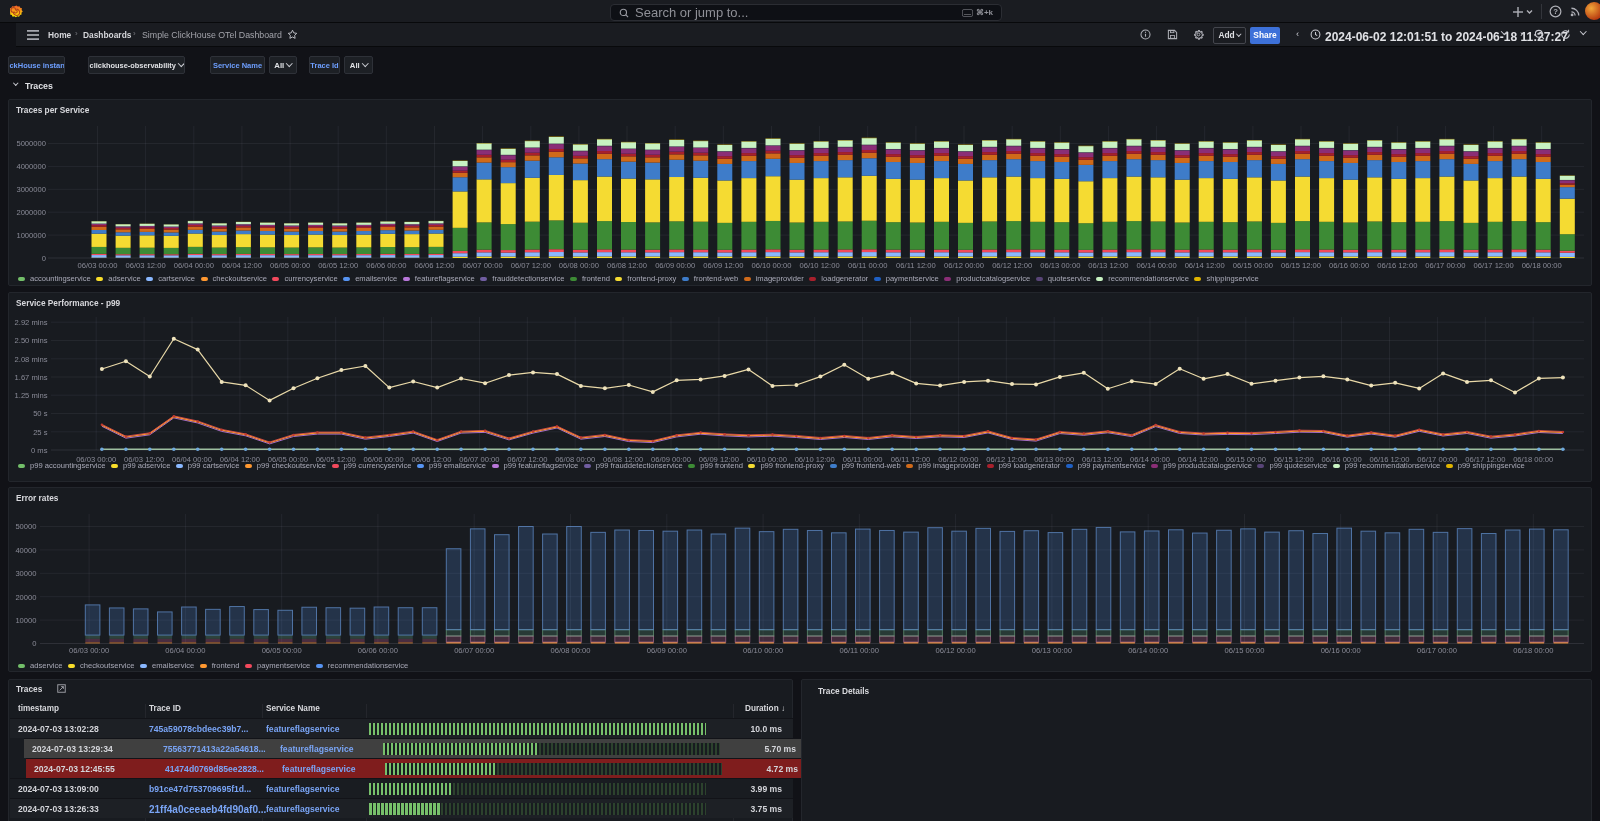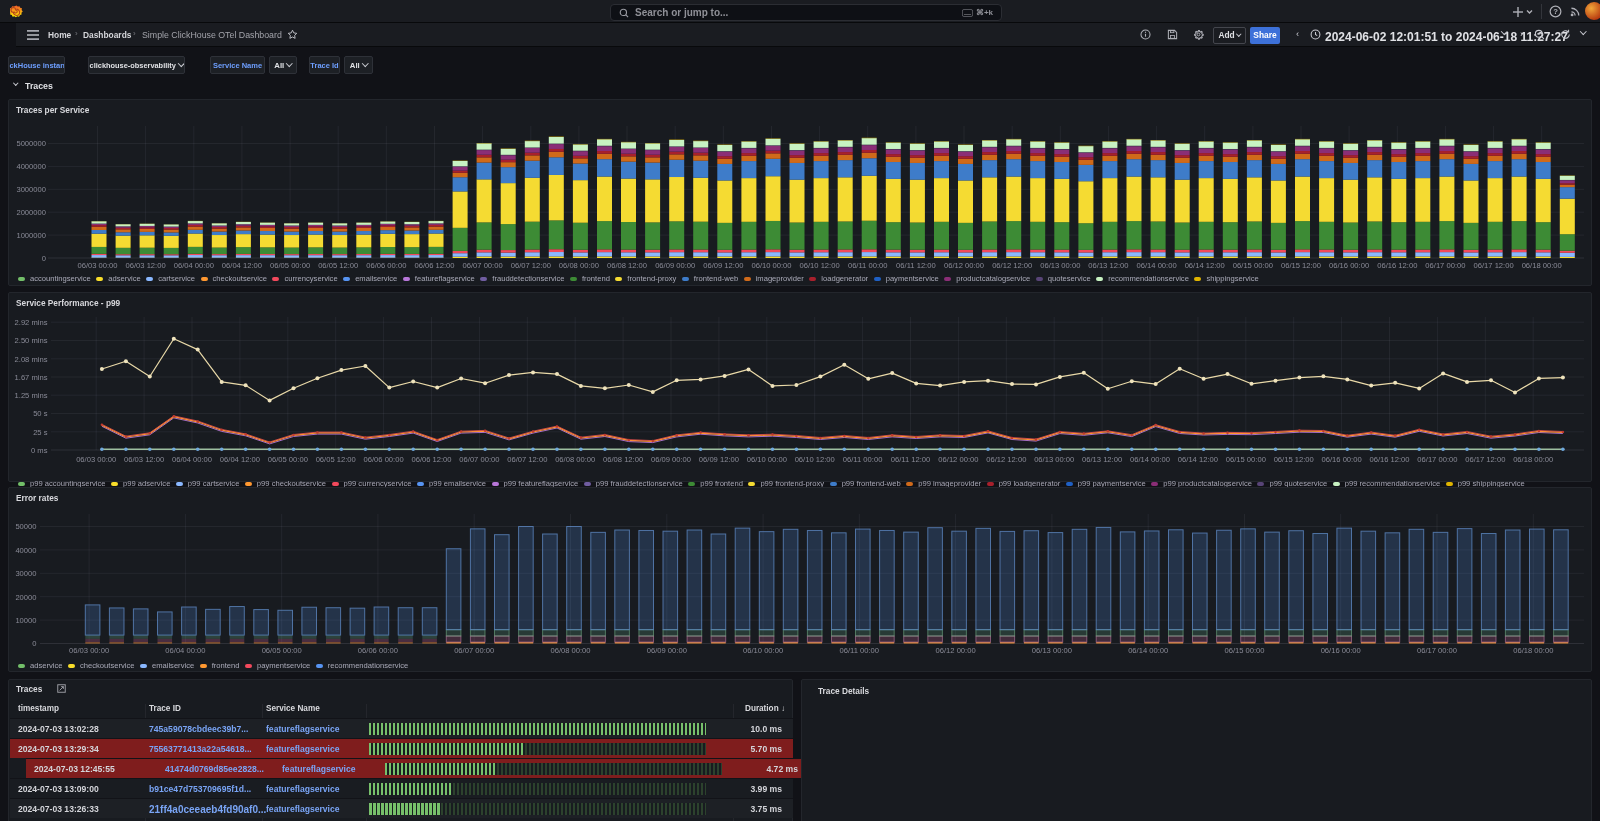--- a/index.html
+++ b/index.html
@@ -24,21 +24,21 @@
         </linearGradient>
       </defs>
 <path fill="url(#glg)" d="M13 1 l2.6 2.2 3.4-0.9 1.4 3.2 3.5 1 -0.6 3.6 2.2 2.8 -2.6 2.5 0.3 3.6 -3.4 1.2 -1.7 3.2 -3.5-0.9 -2.9 2.2 -2.9-2.2 -3.5 0.9 -1.7-3.2 -3.4-1.2 0.3-3.6 -2.6-2.5 2.2-2.8 -0.6-3.6 3.5-1 1.4-3.2 3.4 0.9 Z"></path>
 <path fill="none" stroke="#B5451B" stroke-width="2.1" d="M13 8.2 a6.3 6.3 0 1 1 -6.3 6.3 a4.7 4.7 0 1 1 4.7 -4.7 a3.1 3.1 0 1 1 -3.1 3.1"></path>
 </svg>
     <div class="abs" style="left:610px;top:4px;width:392px;height:17px;background:#0e1015;border:1px solid #2b2d33;border-radius:4px;display:flex;align-items:center;padding:0 8px">
       <svg width="10" height="10" viewBox="0 0 16 16" style="margin-right:6px">
         <circle cx="7" cy="7" r="5" fill="none" stroke="#9a9ba2" stroke-width="1.8"></circle>
         <line x1="11" y1="11" x2="14.5" y2="14.5" stroke="#9a9ba2" stroke-width="1.8"></line>
       </svg>
-      <span style="font-size:10px;color:#8f9097;font-weight:700">Search or jump to...</span>
+      <span style="font-size:13px;color:#8f9097;font-weight:400">Search or jump to...</span>
       <span style="margin-left:auto;display:flex;align-items:center;gap:3px">
         <svg width="11" height="8" viewBox="0 0 14 10">
           <rect x="0.5" y="0.5" width="13" height="9" rx="2" fill="none" stroke="#6a6b71"></rect>
           <rect x="2.5" y="6.5" width="9" height="1" fill="#6a6b71"></rect>
         </svg>
         <span style="font-size:8px;color:#8f9097;font-weight:700">⌘+k</span>
       </span>
     </div>
     <svg class="abs" style="left:1513px;top:6px" width="20" height="12" viewBox="0 0 20 12">
       <line x1="5" y1="1" x2="5" y2="11" stroke="#aeafb6" stroke-width="1.4"></line>
@@ -1240,21 +1240,21 @@
       <circle cx="1362.2" cy="156.2" r="1.8" fill="#6FA8DC"></circle>
       <circle cx="1386.2" cy="156.2" r="1.8" fill="#6FA8DC"></circle>
       <circle cx="1410.2" cy="156.2" r="1.8" fill="#6FA8DC"></circle>
       <circle cx="1434.1" cy="156.2" r="1.8" fill="#6FA8DC"></circle>
       <circle cx="1458.0" cy="156.2" r="1.8" fill="#6FA8DC"></circle>
       <circle cx="1482.0" cy="156.2" r="1.8" fill="#6FA8DC"></circle>
       <circle cx="1506.0" cy="156.2" r="1.8" fill="#6FA8DC"></circle>
       <circle cx="1529.9" cy="156.2" r="1.8" fill="#6FA8DC"></circle>
       <circle cx="1553.9" cy="156.2" r="1.8" fill="#6FA8DC"></circle>
     </svg>
-    <div class="leg" style="top:186px">
+    <div class="leg" style="top:168px">
       <span class="li"><span class="lm" style="background:#73BF69"></span>p99 accountingservice</span>
       <span class="li"><span class="lm" style="background:#FADE2A"></span>p99 adservice</span>
       <span class="li"><span class="lm" style="background:#8AB8FF"></span>p99 cartservice</span>
       <span class="li"><span class="lm" style="background:#FF9830"></span>p99 checkoutservice</span>
       <span class="li"><span class="lm" style="background:#F2495C"></span>p99 currencyservice</span>
       <span class="li"><span class="lm" style="background:#5794F2"></span>p99 emailservice</span>
       <span class="li"><span class="lm" style="background:#B877D9"></span>p99 featureflagservice</span>
       <span class="li"><span class="lm" style="background:#705DA0"></span>p99 frauddetectionservice</span>
       <span class="li"><span class="lm" style="background:#3D8B35"></span>p99 frontend</span>
       <span class="li"><span class="lm" style="background:#F5DB32"></span>p99 frontend-proxy</span>
@@ -1591,21 +1591,21 @@
     <div class="abs" style="left:357px;top:24px;width:1px;height:125px;background:#24262c"></div>
     <div class="abs" style="left:724px;top:24px;width:1px;height:125px;background:#24262c"></div>
     <div class="abs" style="left:1px;top:38px;width:783px;height:20px;background:#1d2025;border-top:1px solid #121318">
       <span class="abs" style="left:8px;top:5px;font-size:8.6px;font-weight:700;color:#d4d5da">2024-07-03 13:02:28</span>
       <span class="abs" style="left:139px;top:5px;font-size:8.6px;font-weight:600;color:#79a4f5">745a59078cbdeec39b7...</span>
       <span class="abs" style="left:256px;top:5px;font-size:8.6px;font-weight:600;color:#79a4f5">featureflagservice</span>
       <div class="abs" style="left:359px;top:4px;width:337px;height:12px;background:repeating-linear-gradient(to right,#2c422d 0px,#2c422d 2.5px,#181b20 2.5px,#181b20 4px)"></div>
       <div class="abs" style="left:359px;top:4px;width:337px;height:12px;background:repeating-linear-gradient(to right,#77c06b 0px,#77c06b 2.5px,#181b20 2.5px,#181b20 4px)"></div>
       <span class="abs" style="right:11px;top:5px;font-size:8.6px;font-weight:600;color:#d4d5da">10.0 ms</span>
     </div>
-    <div class="abs" style="left:1px;top:58px;width:783px;height:20px;background:#7f1d1d;border-top:1px solid #121318">
+    <div class="abs" style="left:15px;top:58px;width:783px;height:20px;background:#404040;border-top:1px solid #121318">
       <span class="abs" style="left:8px;top:5px;font-size:8.6px;font-weight:600;color:#d4d5da">2024-07-03 13:29:34</span>
       <span class="abs" style="left:139px;top:5px;font-size:8.6px;font-weight:600;color:#79a4f5">75563771413a22a54618...</span>
       <span class="abs" style="left:256px;top:5px;font-size:8.6px;font-weight:600;color:#79a4f5">featureflagservice</span>
       <div class="abs" style="left:359px;top:4px;width:337px;height:12px;background:repeating-linear-gradient(to right,#2c422d 0px,#2c422d 2.5px,#181b20 2.5px,#181b20 4px)"></div>
       <div class="abs" style="left:359px;top:4px;width:154px;height:12px;background:repeating-linear-gradient(to right,#77c06b 0px,#77c06b 2.5px,#181b20 2.5px,#181b20 4px)"></div>
       <span class="abs" style="right:11px;top:5px;font-size:8.6px;font-weight:600;color:#d4d5da">5.70 ms</span>
     </div>
     <div class="abs" style="left:17px;top:78px;width:783px;height:20px;background:#7f1d1d;border-top:1px solid #121318">
       <span class="abs" style="left:8px;top:5px;font-size:8.6px;font-weight:600;color:#d4d5da">2024-07-03 12:45:55</span>
       <span class="abs" style="left:139px;top:5px;font-size:8.6px;font-weight:600;color:#79a4f5">41474d0769d85ee2828...</span>

